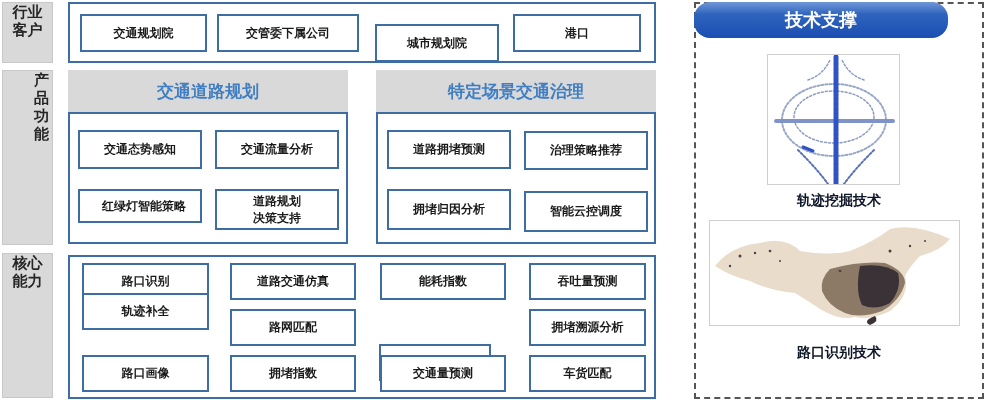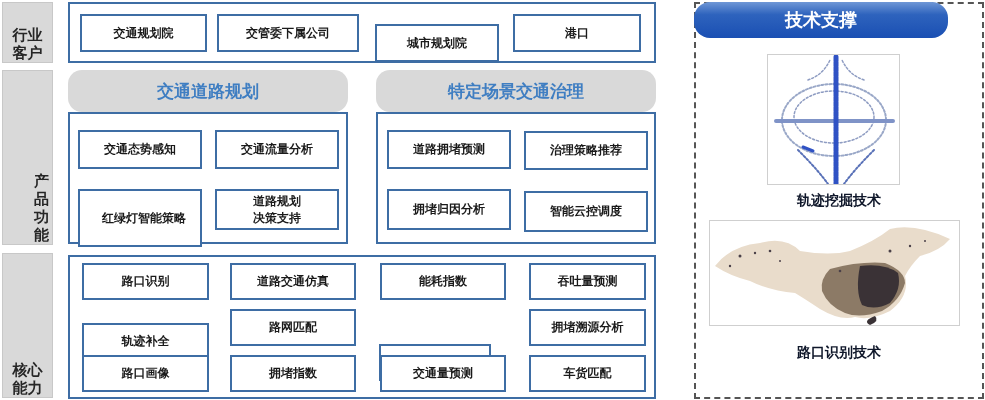--- a/index.html
+++ b/index.html
@@ -1,24 +1,24 @@
 <!DOCTYPE html>
 <html><head>
 <meta charset="utf-8">
 <style>
   html, body { margin:0; padding:0; background:#ffffff; }
   body { width:985px; height:400px; position:relative; overflow:hidden;
          font-family: "DejaVu Sans", "Liberation Sans", sans-serif; }
   .abs { position:absolute; box-sizing:border-box; }
-  .row-label { background:#d9d9d9; border:1px solid #c8c8c8; display:flex; align-items:flex-end; justify-content:center; }
+  .row-label { background:#d9d9d9; border:1px solid #c8c8c8; display:flex; align-items:flex-start; justify-content:center; }
   .row-label span { font-size:15px; font-weight:bold; color:#262626; line-height:18px; text-align:center; width:34px; word-break:break-all; }
   .panel { border:2px solid #3e6da4; background:#fff; }
   .box { border:2px solid #3e6da4; background:#fff; display:flex; align-items:center; justify-content:center; text-align:center; }
   .box span { font-size:12px; font-weight:bold; color:#1a1a1a; line-height:17px; white-space:pre-line; }
-  .sec-head { background:#d9d9d9; display:flex; align-items:center; justify-content:center;border-radius:14px; }
+  .sec-head { background:#d9d9d9; display:flex; align-items:center; justify-content:center; }
   .sec-head span { font-size:17px; font-weight:bold; color:#3f7ec2; }
   .tech { border:2px dashed #555; background:#fff; }
   .tech-head { background:linear-gradient(#6f97d6 0%, #2e63bd 35%, #1a4fb3 100%); display:flex; align-items:center; justify-content:center; }
   .tech-head span { font-size:18px; font-weight:bold; color:#ffffff; }
   .tech-cap { font-size:14px; font-weight:bold; color:#0f172a; text-align:center; }
   .img-frame { border:1px solid #cfcfcf; background:#fff; overflow:hidden; }
 </style>
 </head>
 <body>
 
@@ -47,21 +47,21 @@
 <div class="abs sec-head" style="left:68px;top:70px;width:280px;height:42px;">
   <span>交通道路规划</span>
 </div>
 <div class="abs panel" style="left:68px;top:112px;width:280px;height:132px;">
   <div class="abs box" style="left:8px;top:16px;width:124px;height:39px;">
       <span>交通态势感知</span>
     </div>
   <div class="abs box" style="left:145px;top:16px;width:124px;height:39px;">
       <span>交通流量分析</span>
     </div>
-  <div class="abs box" style="left:8px;top:75px;width:124px;height:58px;padding-left:8px;">
+  <div class="abs box" style="left:8px;top:75px;width:124px;height:34px;padding-left:8px;">
       <span>红绿灯智能策略</span>
     </div>
   <div class="abs box" style="left:145px;top:75px;width:124px;height:41px;">
       <span>道路规划
 决策支持</span>
     </div>
 </div>
 
 <div class="abs sec-head" style="left:376px;top:70px;width:280px;height:42px;">
   <span>特定场景交通治理</span>
@@ -92,21 +92,21 @@
   <div class="abs box" style="left:160px;top:6px;width:126px;height:37px;">
       <span>道路交通仿真</span>
     </div>
   <div class="abs box" style="left:310px;top:6px;width:126px;height:37px;">
       <span>能耗指数</span>
     </div>
   <div class="abs box" style="left:459px;top:6px;width:117px;height:37px;">
       <span>吞吐量预测</span>
     </div>
 
-  <div class="abs box" style="left:12px;top:66px;width:127px;height:37px;">
+  <div class="abs box" style="left:12px;top:36px;width:127px;height:37px;">
       <span>轨迹补全</span>
     </div>
   <div class="abs box" style="left:160px;top:52px;width:126px;height:37px;">
       <span>路网匹配</span>
     </div>
   <div class="abs box" style="left:309px;top:52px;width:112px;height:37px;margin-top:35px;">
       <span>道路风险识别</span>
     </div>
   <div class="abs box" style="left:459px;top:52px;width:117px;height:37px;">
       <span>拥堵溯源分析</span>

